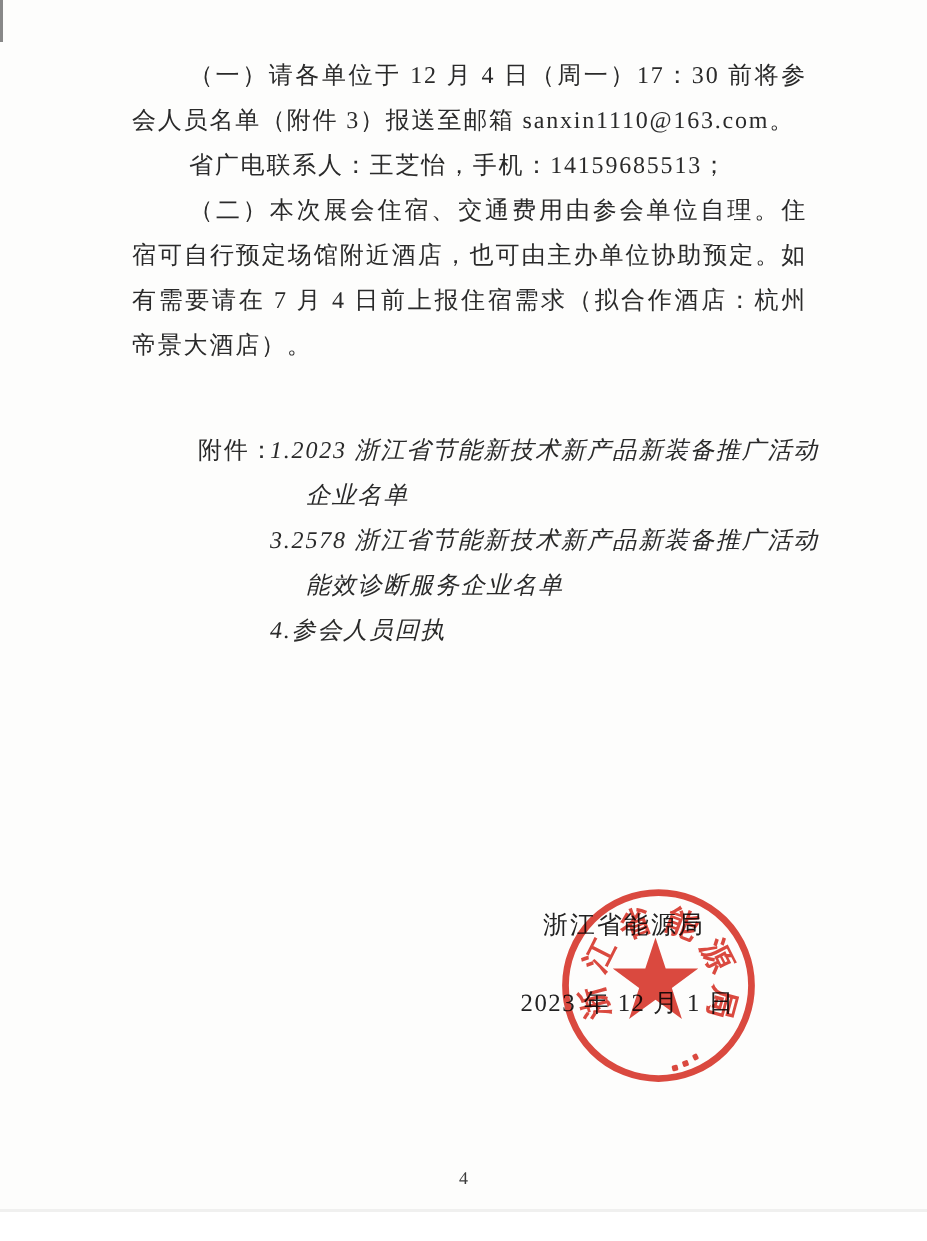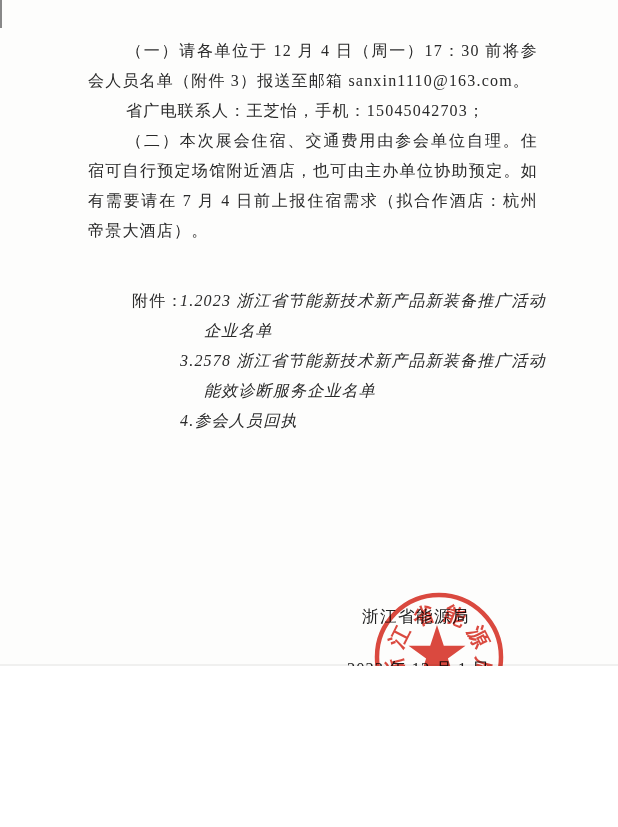--- a/index.html
+++ b/index.html
@@ -3,21 +3,21 @@
 <meta charset="utf-8">
 <style>
   html, body {
     margin: 0;
     padding: 0;
     background: #ffffff;
   }
   .page {
     position: relative;
     width: 618px;
-    height: 666px;
+    height: 808px;
     background: #fdfdfc;
     overflow: hidden;
     font-family: "Liberation Serif", "DejaVu Serif", serif;
     color: #2a2a2a;
   }
   
   .scan-mark-topleft {
     position: absolute;
     left: 0; top: 0;
     width: 2px; height: 28px;
@@ -120,21 +120,21 @@
 </style>
 </head>
 <body>
 
 <div class="page">
 
   <div class="scan-mark-topleft"></div>
 
   <div class="content">
     <p class="para">（一）请各单位于 12 月 4 日（周一）17：30 前将参会人员名单（附件 3）报送至邮箱 sanxin1110@163.com。</p>
-    <p class="para">省广电联系人：王芝怡，手机：15045042703；</p>
+    <p class="para">省广电联系人：王芝怡，手机：14159685513；</p>
     <p class="para">（二）本次展会住宿、交通费用由参会单位自理。住宿可自行预定场馆附近酒店，也可由主办单位协助预定。如有需要请在 7 月 4 日前上报住宿需求（拟合作酒店：杭州帝景大酒店）。</p>
 
     <div class="attachments">
       <span class="att-label">附件：</span>
       <div class="att-items">
         <div class="att-item">1.2023 浙江省节能新技术新产品新装备推广活动
 企业名单</div>
         <div class="att-item">3.2578 浙江省节能新技术新产品新装备推广活动
 能效诊断服务企业名单</div>
         <div class="att-item">4.参会人员回执</div>

